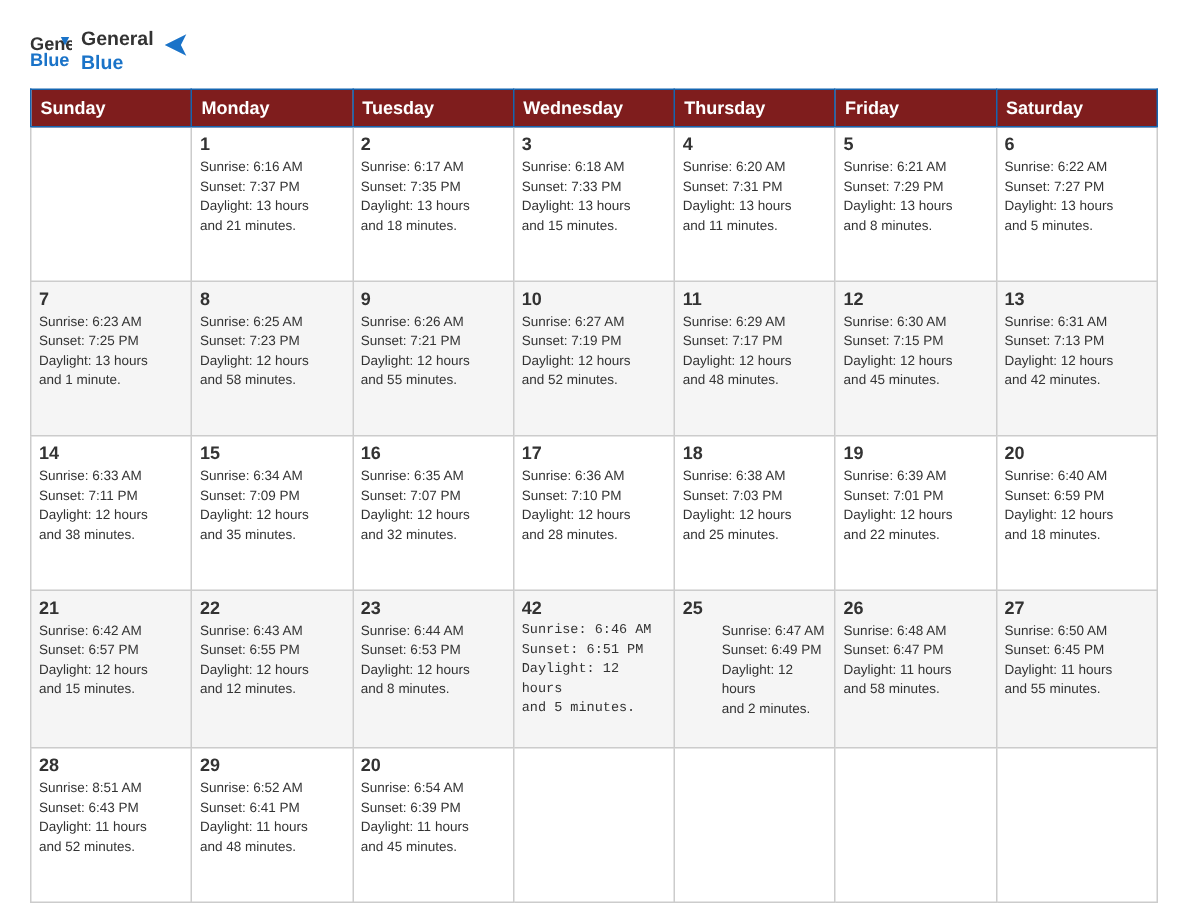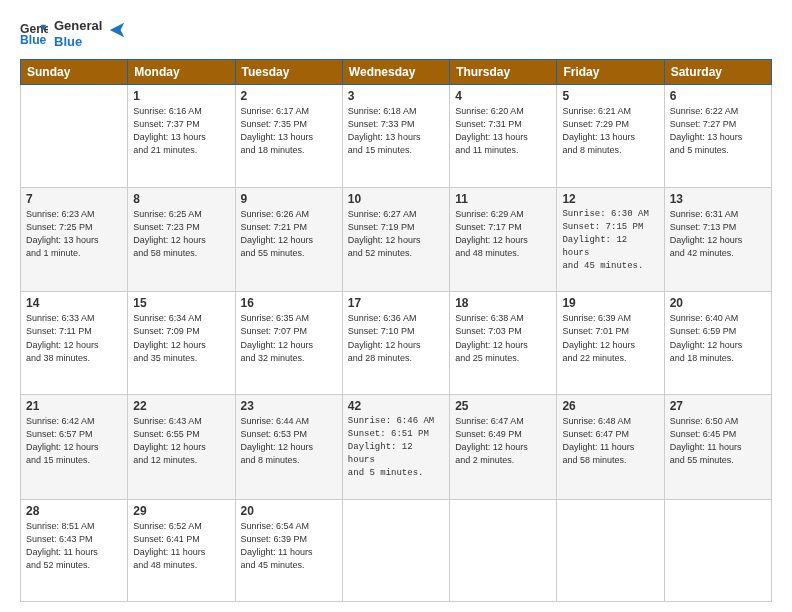--- a/index.html
+++ b/index.html
@@ -45,21 +45,21 @@
       color: #555;
     }
     .calendar {
       flex: 1;
       border: 1px solid #ccc;
       border-collapse: collapse;
       width: 100%;
       table-layout: fixed;
     }
     .calendar th {
-      background: #a16207;
+      background: #7f1d1d;
       color: #fff;
       font-size: 12px;
       font-weight: bold;
       padding: 5px 6px;
       border: 1px solid #1565b0;
       text-align: left;
     }
     .calendar td {
       border: 1px solid #ccc;
       vertical-align: top;
@@ -199,21 +199,21 @@
           </td>
           <td>
             <span class="day-num">11</span>
             <div class="day-info" style="white-space: pre-line;">Sunrise: 6:29 AM
 Sunset: 7:17 PM
 Daylight: 12 hours
 and 48 minutes.</div>
           </td>
           <td>
             <span class="day-num">12</span>
-            <div class="day-info" style="white-space: pre-line; font-family: Liberation Mono, monospace;">Sunrise: 6:30 AM
+            <div class="day-info" style="white-space: pre-line;">Sunrise: 6:30 AM
 Sunset: 7:15 PM
 Daylight: 12 hours
 and 45 minutes.</div>
           </td>
           <td>
             <span class="day-num">13</span>
             <div class="day-info" style="white-space: pre-line;">Sunrise: 6:31 AM
 Sunset: 7:13 PM
 Daylight: 12 hours
 and 42 minutes.</div>
@@ -294,21 +294,21 @@
           </td>
           <td>
             <span class="day-num">42</span>
             <div class="day-info" style="white-space: pre-line; font-family: Liberation Mono, monospace;">Sunrise: 6:46 AM
 Sunset: 6:51 PM
 Daylight: 12 hours
 and 5 minutes.</div>
           </td>
           <td>
             <span class="day-num">25</span>
-            <div class="day-info" style="white-space: pre-line;">Sunrise: 6:47 AM
+            <div class="day-info" style="white-space: pre-line; margin-left: 26px;">Sunrise: 6:47 AM
 Sunset: 6:49 PM
 Daylight: 12 hours
 and 2 minutes.</div>
           </td>
           <td>
             <span class="day-num">26</span>
             <div class="day-info" style="white-space: pre-line;">Sunrise: 6:48 AM
 Sunset: 6:47 PM
 Daylight: 11 hours
 and 58 minutes.</div>

